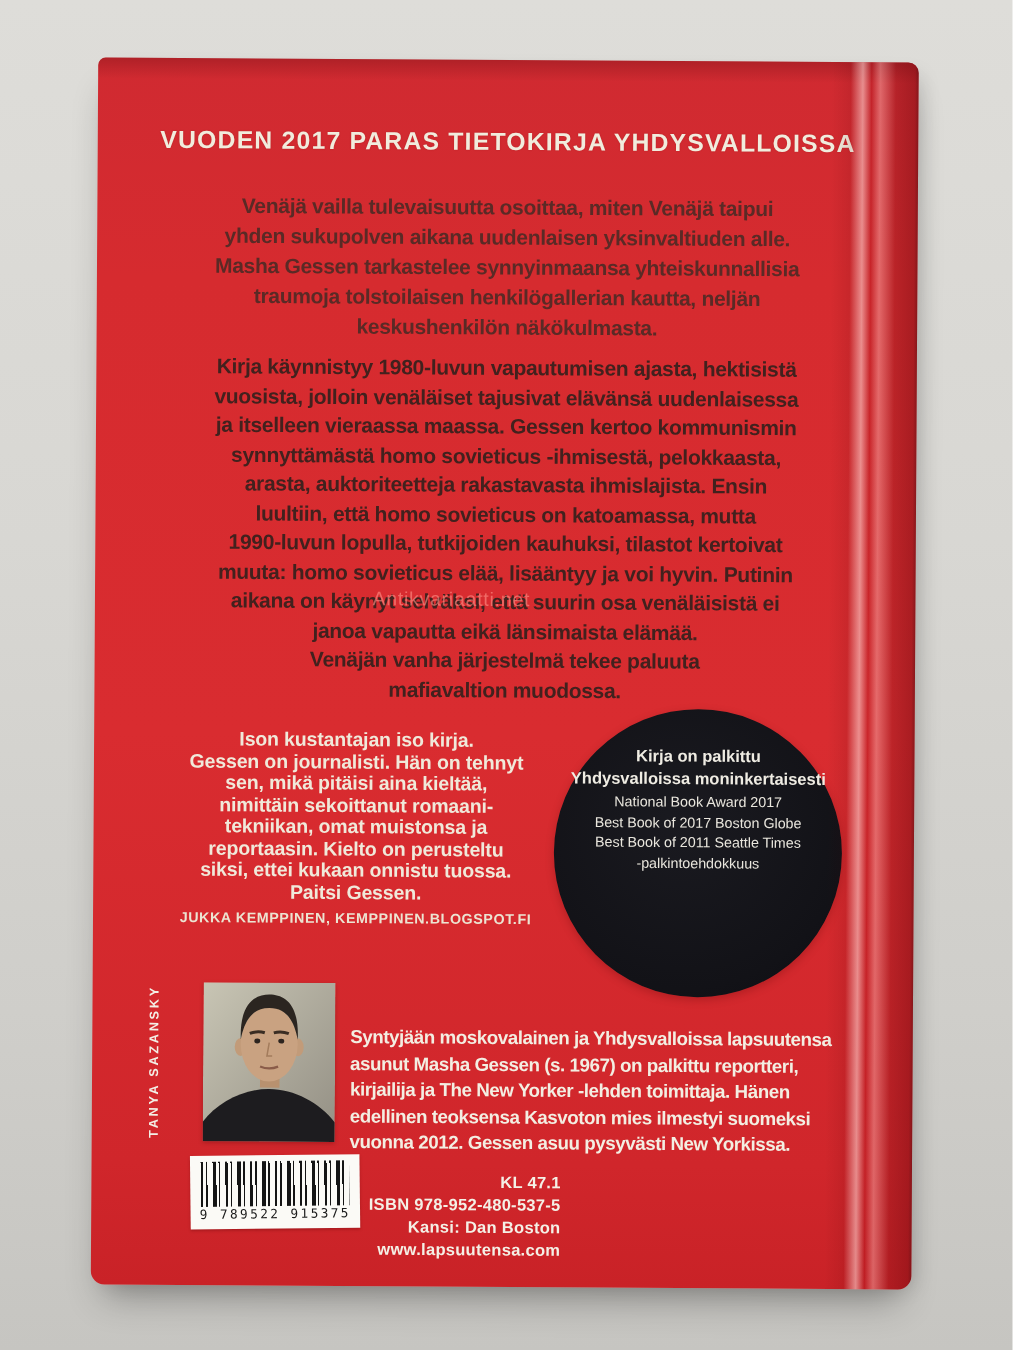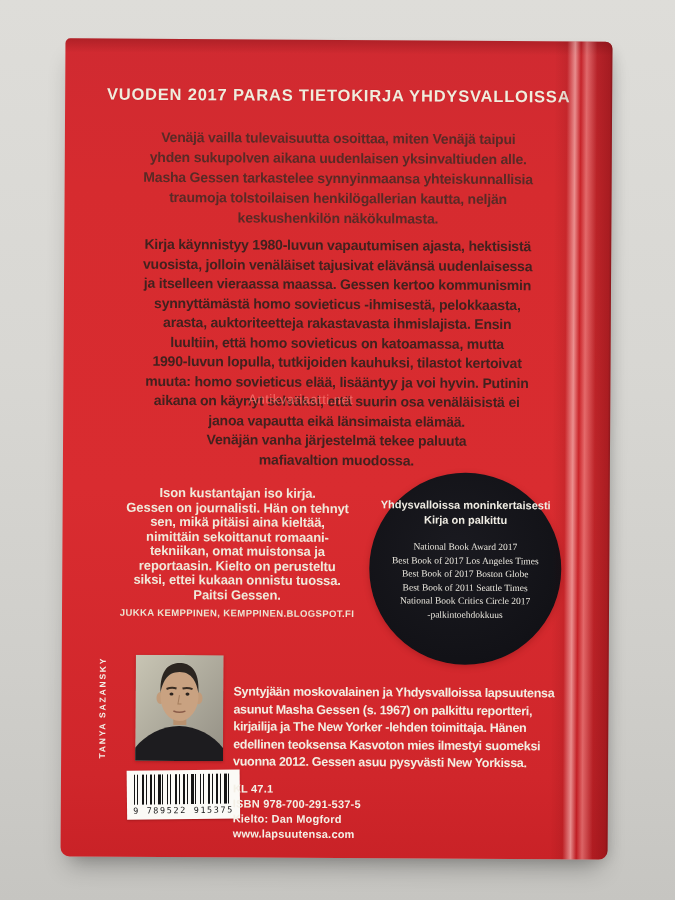--- a/index.html
+++ b/index.html
@@ -47,38 +47,38 @@
   }
   .quote div{white-space:nowrap;}
   .quote-attr{margin-top:4px;font-size:9.5px;letter-spacing:0.4px;color:#ece4d2;}
   
   .badge{
     position:absolute;left:307px;top:432px;width:192px;height:192px;border-radius:50%;
     background:radial-gradient(circle at 45% 40%, #1a1a20 0%, #121217 70%, #0d0d12 100%);
     color:#efece3;text-align:center;box-shadow:0 2px 6px rgba(80,0,5,0.25);
   }
   .badge-head{padding-top:25px;font-weight:700;font-size:11px;line-height:14.5px;letter-spacing:0;}
-  .badge-awards{margin-top:14px;font-size:9.5px;line-height:13.6px;font-weight:400;color:#e9e6dd;font-family:Liberation Serif, serif;}
+  .badge-awards{margin-top:2px;font-size:9.5px;line-height:13.6px;font-weight:400;color:#e9e6dd;}
   .badge div div{white-space:nowrap;}
   
   .photo{position:absolute;left:74px;top:616px;width:88px;height:106px;
     box-shadow:0 1px 3px rgba(80,0,5,0.3);}
   .photo svg{display:block;}
   .photo-credit{
     position:absolute;left:34px;top:616px;height:104px;width:14px;
     writing-mode:vertical-rl;transform:rotate(180deg);
     color:#f3efe6;font-size:8.5px;font-weight:700;letter-spacing:1.8px;
     text-align:left;line-height:14px;
   }
   
   .bio{position:absolute;left:172px;top:644px;width:330px;
     color:#f3eee2;font-weight:700;font-size:12.5px;line-height:17.6px;letter-spacing:-0.3px;}
   .bio div{white-space:nowrap;}
-  .imprint{position:absolute;left:172px;top:742px;color:#f4f0e6;font-weight:700;
-    font-size:11px;line-height:15px;letter-spacing:0.2px;}
+  .imprint{position:absolute;left:185px;top:742px;color:#f4f0e6;font-weight:700;
+    font-size:11px;line-height:15px;letter-spacing:0.2px;text-align:right;}
   
   .barcode{position:absolute;left:66px;top:731px;width:113px;height:49px;background:#fbfaf6;
     box-shadow:0 1px 2px rgba(80,0,5,0.3);transform:rotate(-1deg);}
   .bars{
     margin:4px 7px 0 7px;height:30px;
     background:
       repeating-linear-gradient(90deg,#141414 0 1.5px,transparent 1.5px 3.5px,
         #141414 3.5px 4.5px,transparent 4.5px 8px,
         #141414 8px 10.5px,transparent 10.5px 12px,
         #141414 12px 13px,transparent 13px 16.5px);
@@ -129,29 +129,27 @@
       <div>nimittäin sekoittanut romaani-</div>
       <div>tekniikan, omat muistonsa ja</div>
       <div>reportaasin. Kielto on perusteltu</div>
       <div>siksi, ettei kukaan onnistu tuossa.</div>
       <div>Paitsi Gessen.</div>
       <div class="quote-attr">JUKKA KEMPPINEN, KEMPPINEN.BLOGSPOT.FI</div>
     </div>
 
     <div class="badge">
       <div class="badge-head">
+        <div>Kirja on palkittu</div>
         <div>Yhdysvalloissa moninkertaisesti</div>
-        <div>Kirja on palkittu</div>
       </div>
       <div class="badge-awards">
         <div>National Book Award 2017</div>
-        <div>Best Book of 2017 Los Angeles Times</div>
         <div>Best Book of 2017 Boston Globe</div>
         <div>Best Book of 2011 Seattle Times</div>
-        <div>National Book Critics Circle 2017</div>
         <div>-palkintoehdokkuus</div>
       </div>
     </div>
 
     <div class="photo-credit">TANYA SAZANSKY</div>
 
     <div class="photo">
       <svg width="88" height="106" viewBox="0 0 88 106">
         <defs>
           <linearGradient id="pbg" x1="0" y1="0" x2="1" y2="1">
@@ -183,20 +181,20 @@
       <div>vuonna 2012. Gessen asuu pysyvästi New Yorkissa.</div>
     </div>
 
     <div class="barcode">
       <div class="bars"></div>
       <div class="barcode-digits">9 789522 915375</div>
     </div>
 
     <div class="imprint">
       <div>KL 47.1</div>
-      <div>ISBN 978-700-291-537-5</div>
-      <div>Kielto: Dan Mogford</div>
+      <div>ISBN 978-952-480-537-5</div>
+      <div>Kansi: Dan Boston</div>
       <div>www.lapsuutensa.com</div>
     </div>
 
     <div class="book-edge"></div>
   </div>
 </div>
 
 </body></html>

